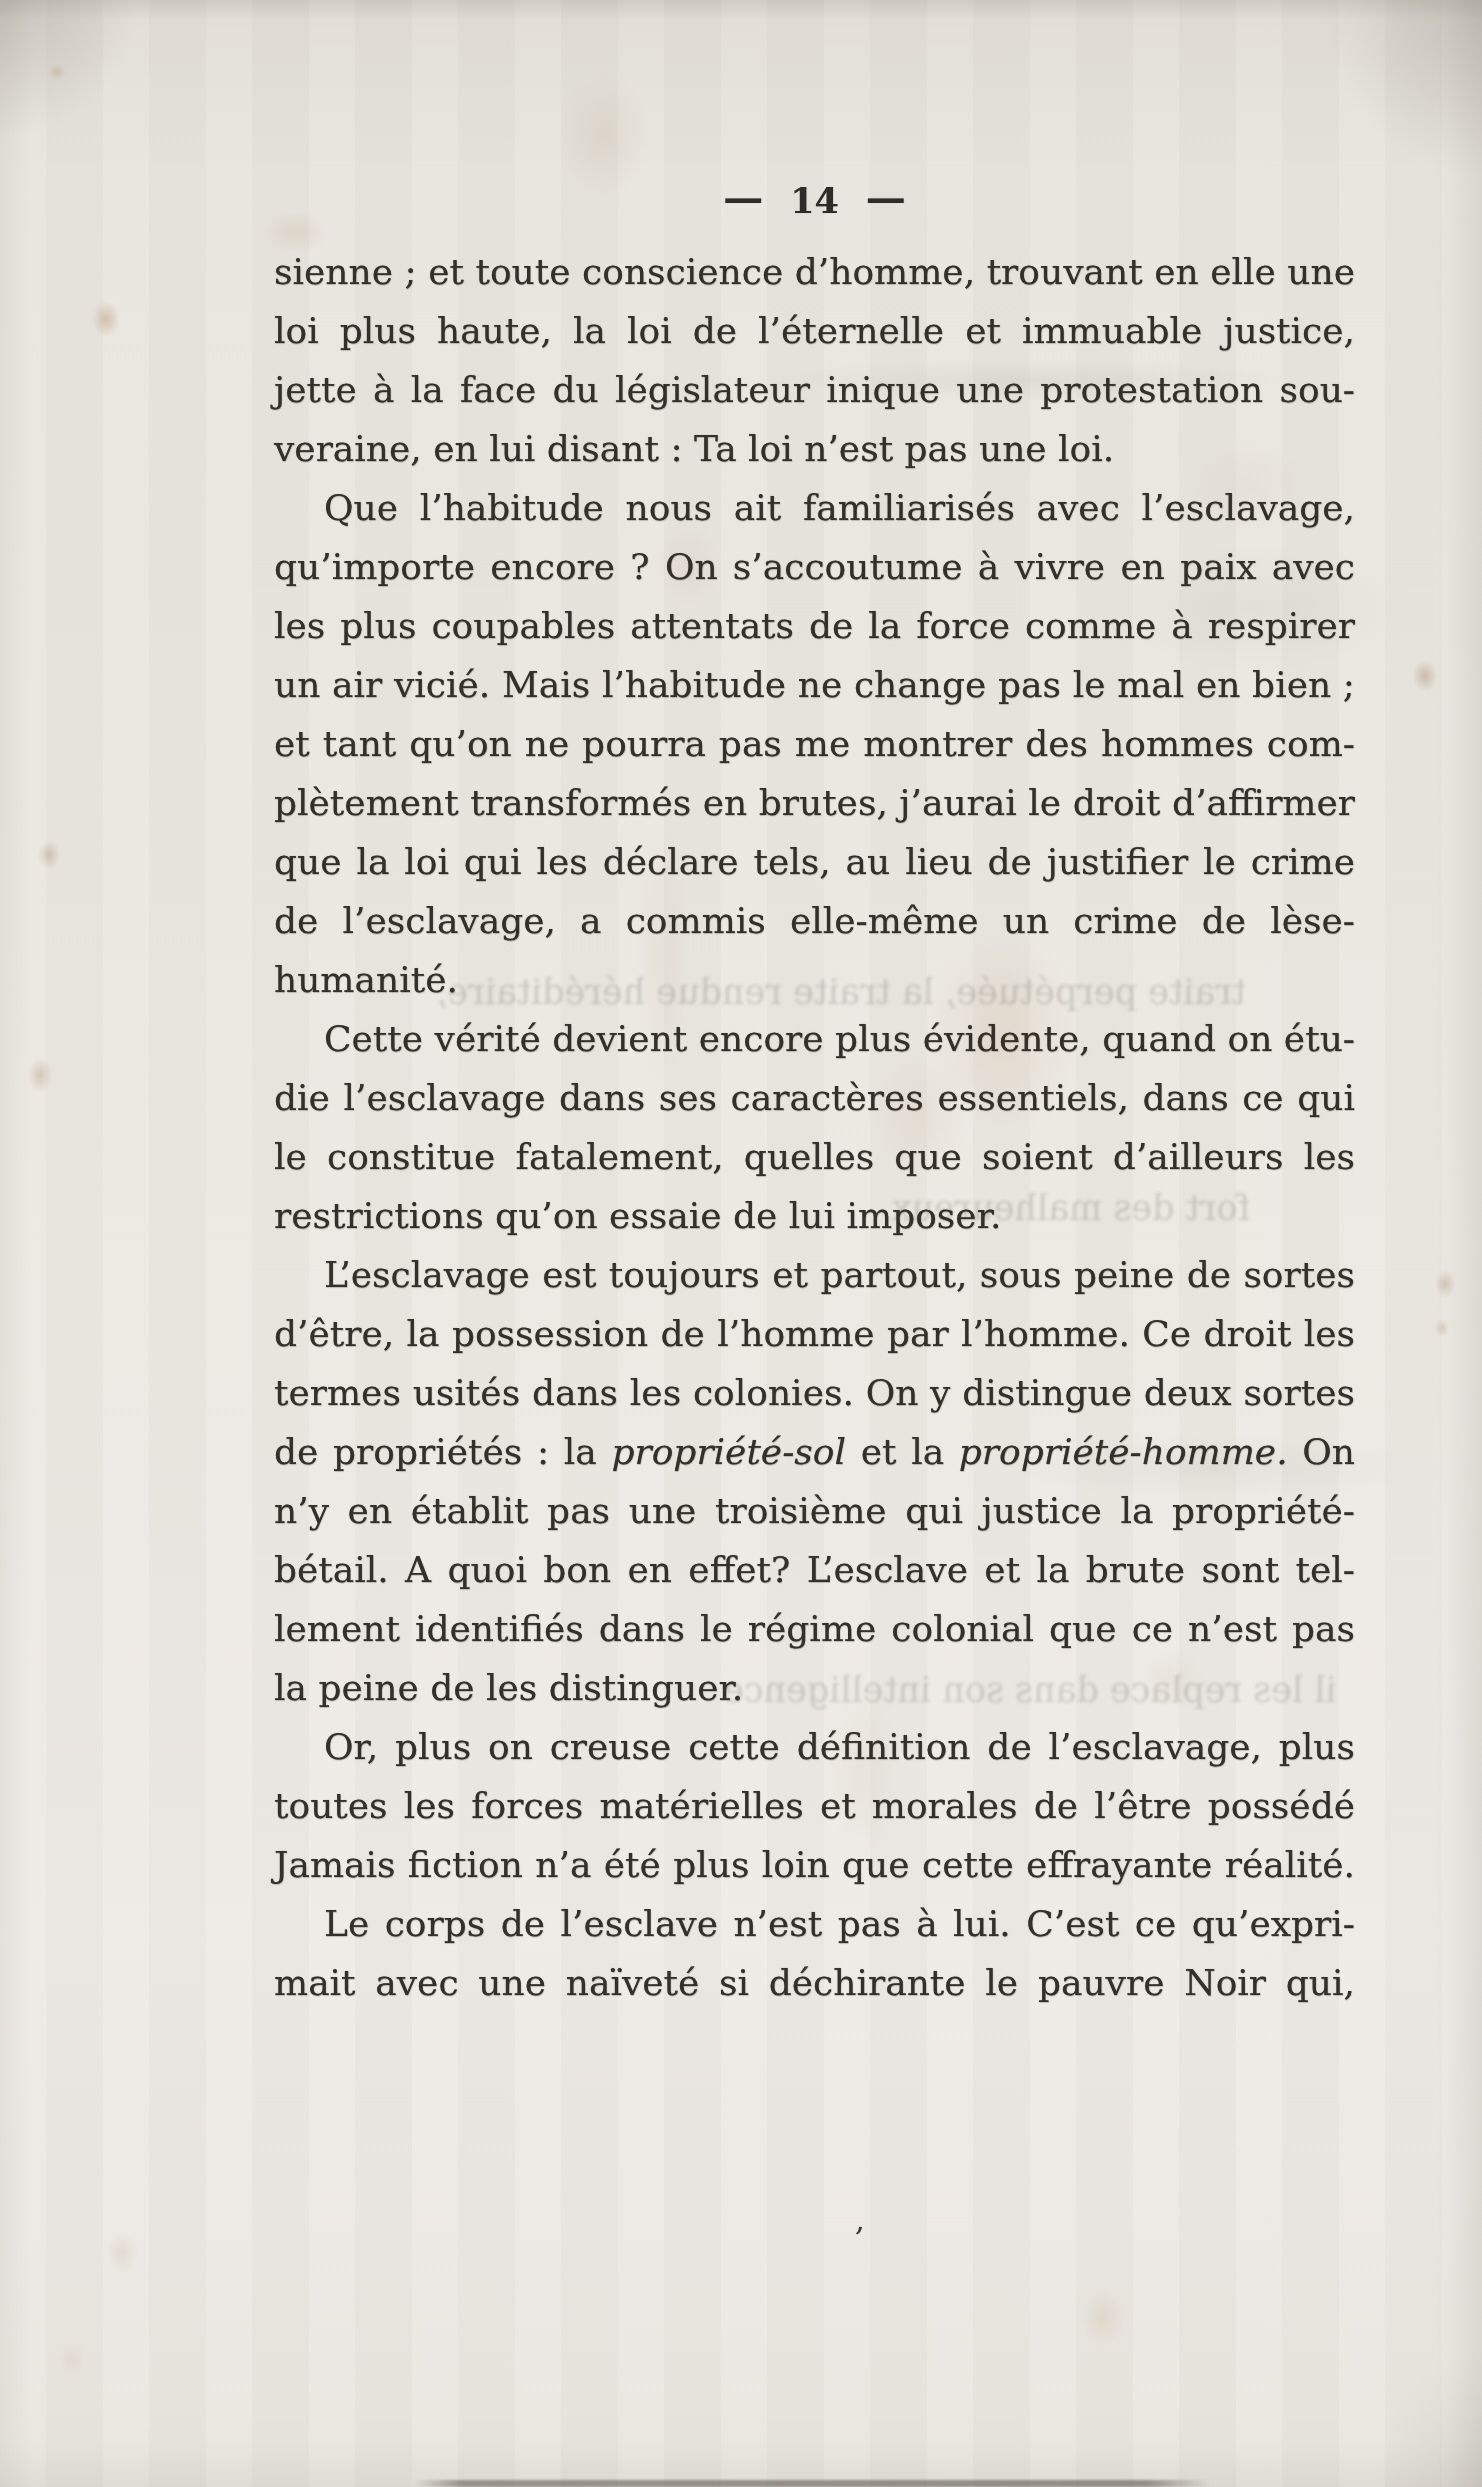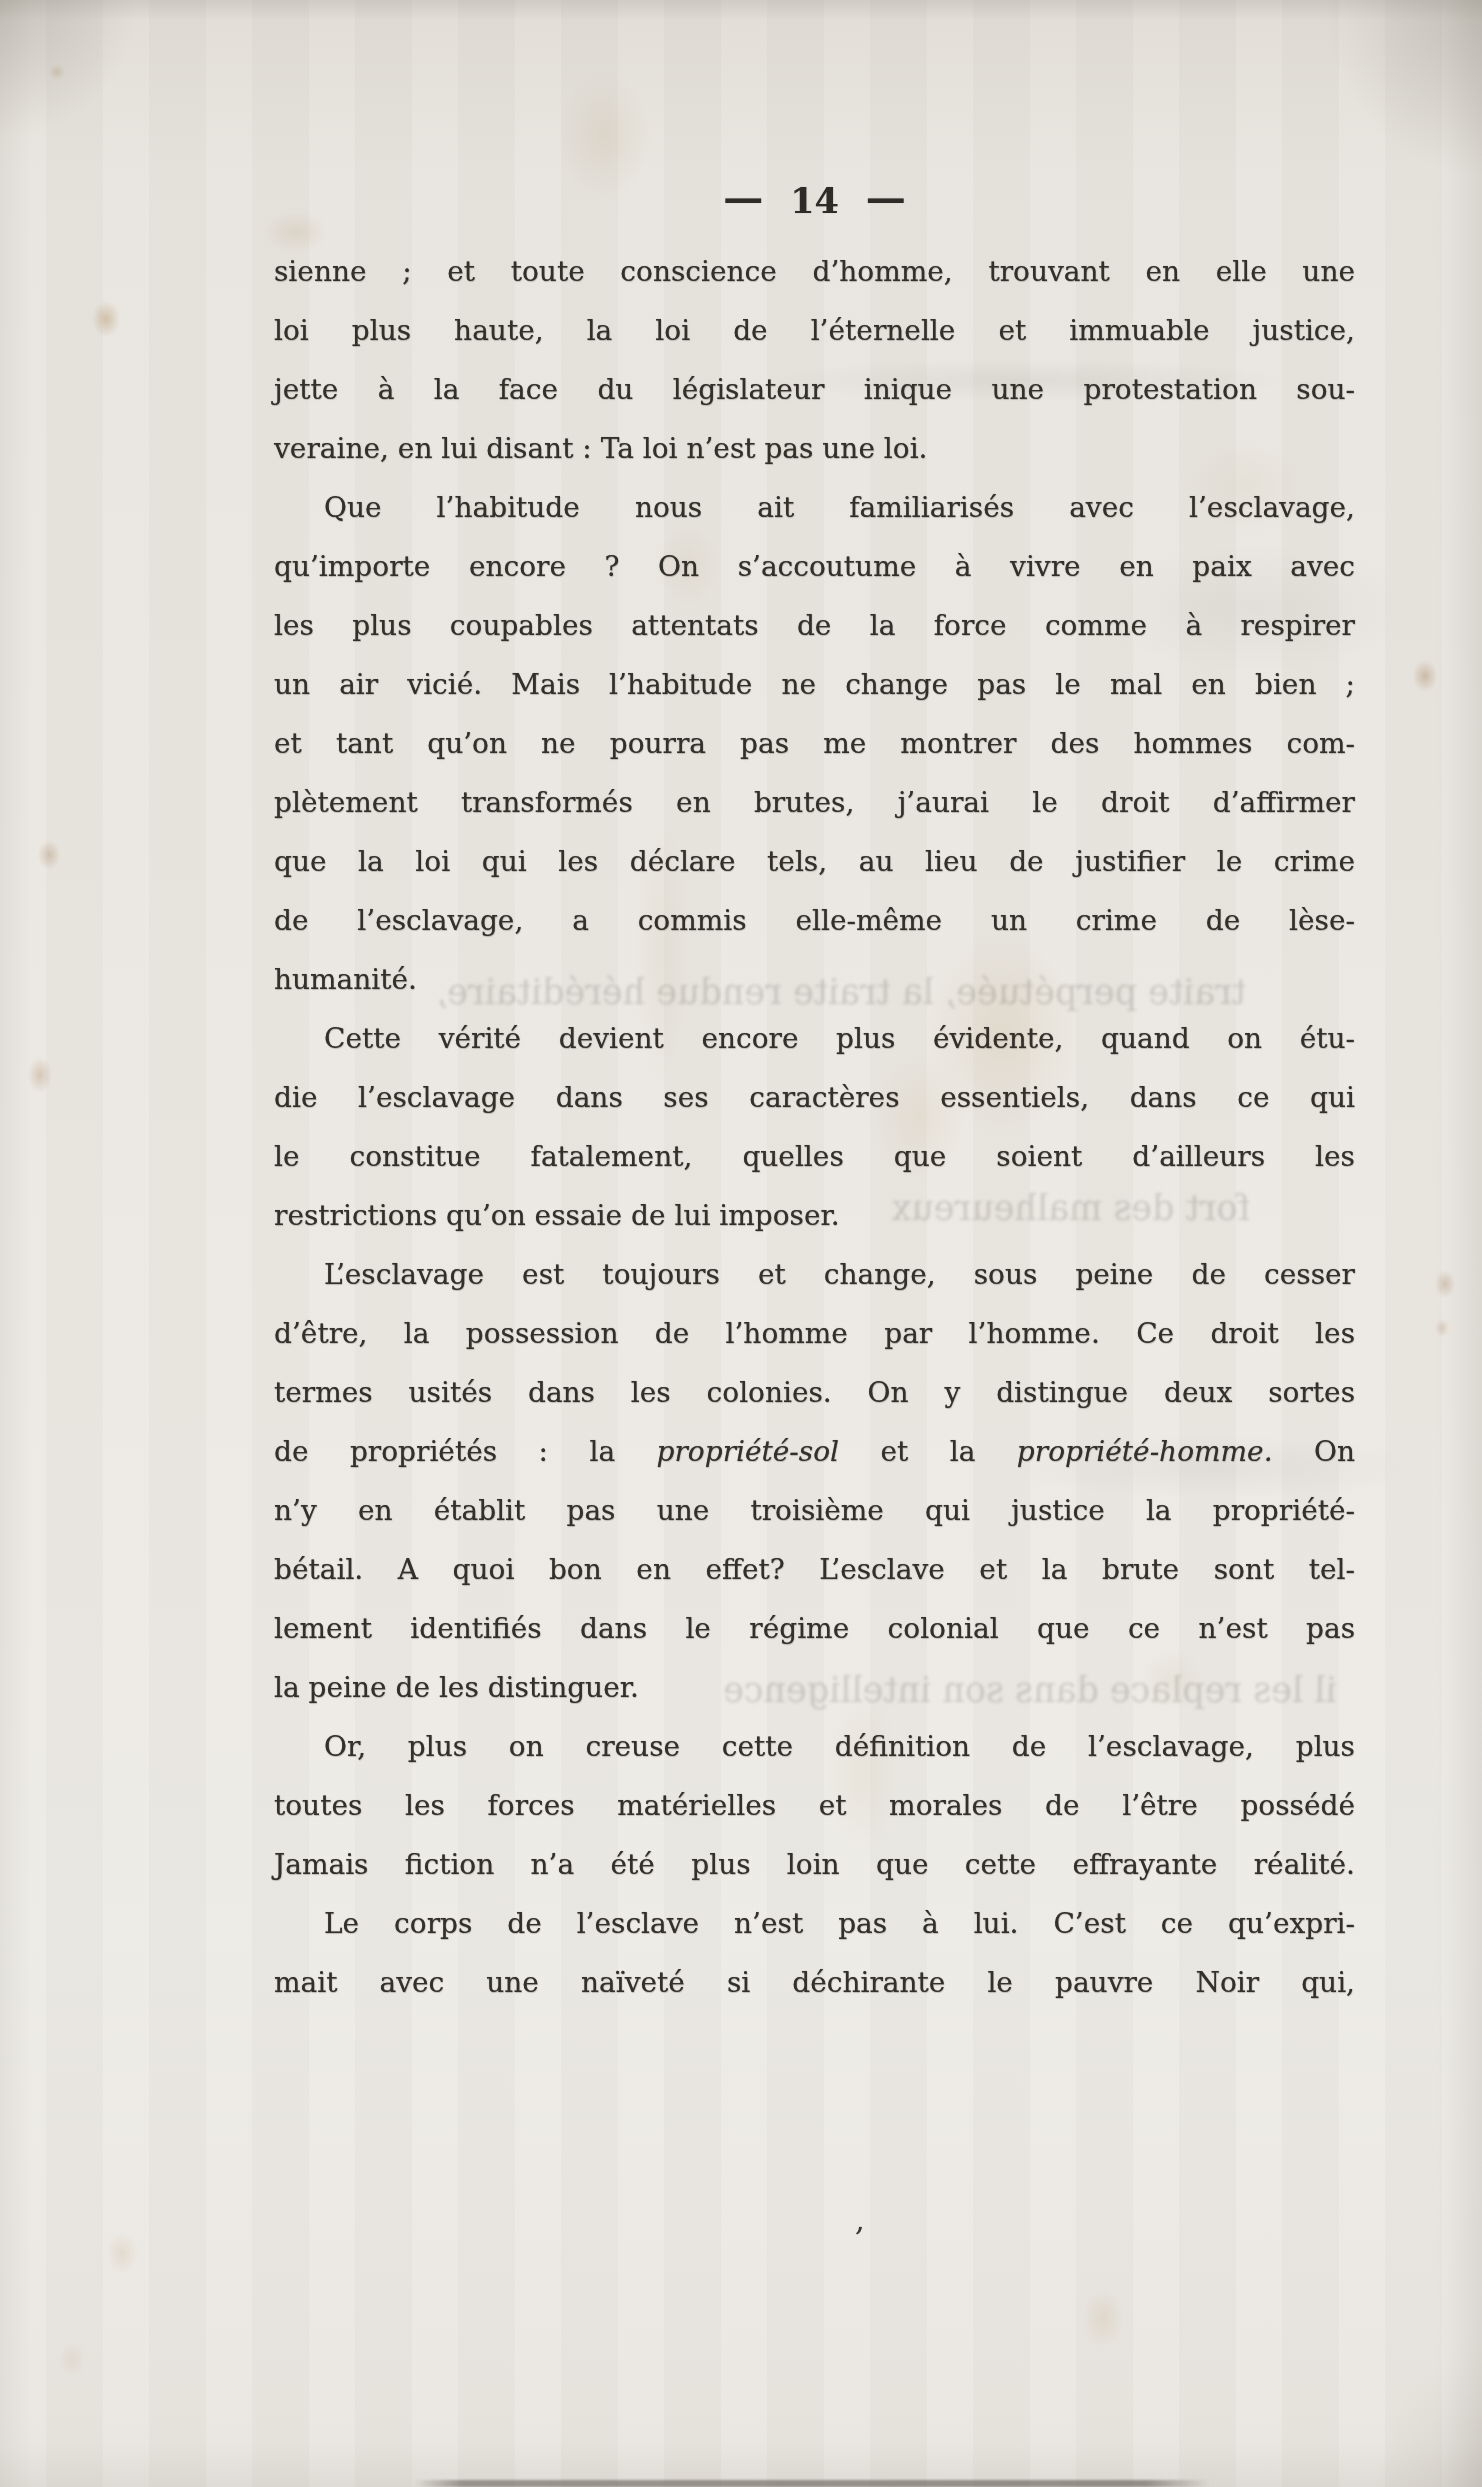--- a/index.html
+++ b/index.html
@@ -56,21 +56,21 @@
   .page-header{
     position:absolute;top:180px;left:274px;width:1081px;
     display:flex;justify-content:center;align-items:center;column-gap:27px;
     color:#2f2b26;
     font-weight:700;font-size:35px;line-height:1;
     text-shadow:0 0 0.8px rgba(47,43,38,.5);
   }
   .page-header .dash{font-size:40px;transform:translateY(-3px);}
   .text-block{
     position:absolute;top:242px;left:274px;width:1081px;
-    font-size:28px;line-height:59px;color:#332f29;
+    font-size:36px;line-height:59px;color:#332f29;
     text-shadow:0 0 0.8px rgba(51,47,41,.55), 0.5px 0.6px 0.8px rgba(51,47,41,.22);
   }
   .line{text-align:justify;text-align-last:justify;height:59px;}
   .line.para-last{text-align-last:left;}
   .line.indent{text-indent:50px;}
   .line i{}
   
   .ghost{
     position:absolute;transform:scaleX(-1);filter:blur(1.5px);
     color:rgba(75,68,58,.20);font-size:35px;line-height:1.2;white-space:nowrap;
@@ -113,21 +113,21 @@
       <div class="line"><span>un air vicié. Mais l’habitude ne change pas le mal en bien ;</span></div>
       <div class="line"><span>et tant qu’on ne pourra pas me montrer des hommes com-</span></div>
       <div class="line"><span>plètement transformés en brutes, j’aurai le droit d’affirmer</span></div>
       <div class="line"><span>que la loi qui les déclare tels, au lieu de justifier le crime</span></div>
       <div class="line"><span>de l’esclavage, a commis elle-même un crime de lèse-</span></div>
       <div class="line para-last"><span>humanité.</span></div>
       <div class="line indent"><span>Cette vérité devient encore plus évidente, quand on étu-</span></div>
       <div class="line"><span>die l’esclavage dans ses caractères essentiels, dans ce qui</span></div>
       <div class="line"><span>le constitue fatalement, quelles que soient d’ailleurs les</span></div>
       <div class="line para-last"><span>restrictions qu’on essaie de lui imposer.</span></div>
-      <div class="line indent"><span>L’esclavage est toujours et change, sous peine de cesser</span></div>
+      <div class="line indent"><span>L’esclavage est toujours et partout, sous peine de sortes</span></div>
       <div class="line"><span>d’être, la possession de l’homme par l’homme. Ce droit les</span></div>
       <div class="line"><span>termes usités dans les colonies. On y distingue deux sortes</span></div>
       <div class="line"><span>de propriétés : la </span><i>propriété-sol</i><span> et la </span><i>propriété-homme.</i><span> On</span></div>
       <div class="line"><span>n’y en établit pas une troisième qui justice la propriété-</span></div>
       <div class="line"><span>bétail. A quoi bon en effet? L’esclave et la brute sont tel-</span></div>
       <div class="line"><span>lement identifiés dans le régime colonial que ce n’est pas</span></div>
       <div class="line para-last"><span>la peine de les distinguer.</span></div>
       <div class="line indent"><span>Or, plus on creuse cette définition de l’esclavage, plus</span></div>
       <div class="line"><span>toutes les forces matérielles et morales de l’être possédé</span></div>
       <div class="line"><span>Jamais fiction n’a été plus loin que cette effrayante réalité.</span></div>

